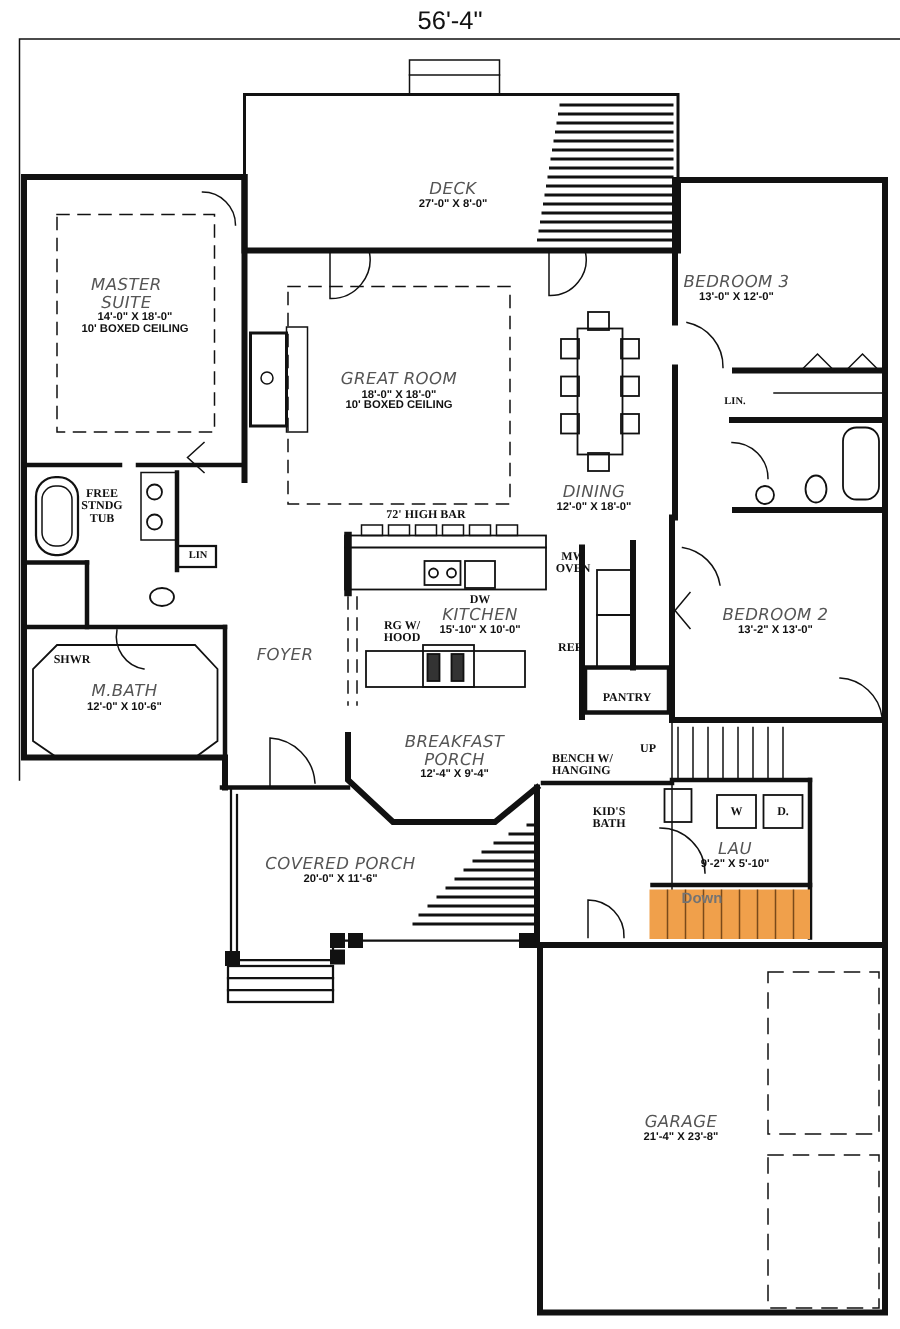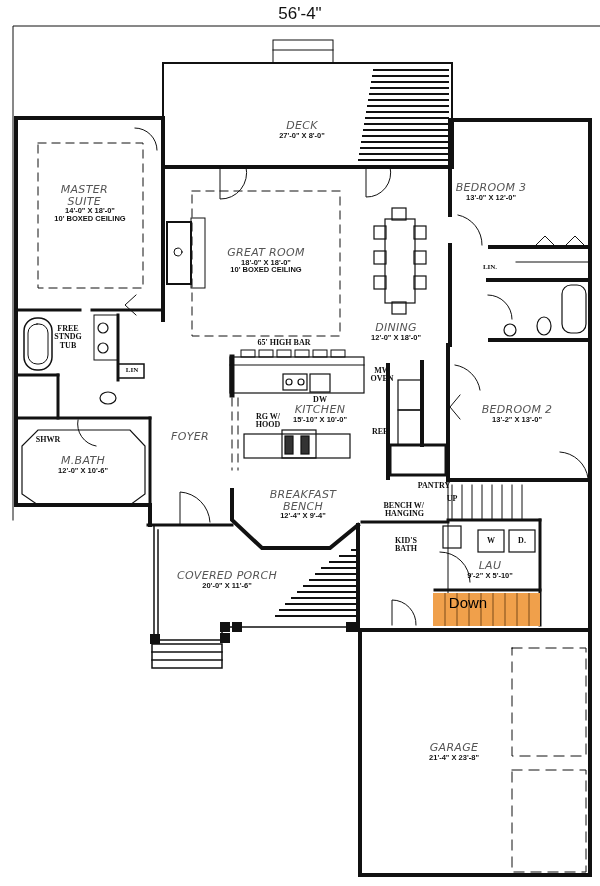--- a/index.html
+++ b/index.html
@@ -262,21 +262,21 @@
 <div class="lbl" style="left:190px;top:431px;">
   <div class="room-name">FOYER</div>
 </div>
 
 <div class="lbl" style="left:83px;top:455px;">
   <div class="room-name">M.BATH</div>
   <div class="dim">12'-0" X 10'-6"</div>
 </div>
 
 <div class="lbl" style="left:303px;top:489px;">
-  <div class="room-name" style="white-space:normal;width:80px;">BREAKFAST BENCH</div>
+  <div class="room-name" style="white-space:normal;width:80px;">BREAKFAST PORCH</div>
   <div class="dim">12'-4" X 9'-4"</div>
 </div>
 
 <div class="lbl" style="left:490px;top:560px;">
   <div class="room-name">LAU</div>
   <div class="dim">9'-2" X 5'-10"</div>
 </div>
 
 <div class="lbl" style="left:227px;top:570px;">
   <div class="room-name">COVERED PORCH</div>
@@ -285,24 +285,24 @@
 
 <div class="lbl" style="left:454px;top:742px;">
   <div class="room-name">GARAGE</div>
   <div class="dim">21'-4" X 23'-8"</div>
 </div>
 
 <div class="lbl note" style="left:68px;top:325px;white-space:normal;width:30px;">FREE STNDG TUB</div>
 <div class="lbl note" style="left:48px;top:392px;margin-top:44px;">SHWR</div>
 <div class="lbl note" style="left:132px;top:367px;font-size:7px;">LIN</div>
 <div class="lbl note" style="left:490px;top:264px;font-size:7px;">LIN.</div>
-<div class="lbl note" style="left:284px;top:339px;">65' HIGH BAR</div>
+<div class="lbl note" style="left:284px;top:339px;">72' HIGH BAR</div>
 <div class="lbl note" style="left:382px;top:367px;white-space:normal;width:26px;">MW OVEN</div>
 <div class="lbl note" style="left:320px;top:396px;">DW</div>
 <div class="lbl note" style="left:268px;top:413px;white-space:normal;width:30px;">RG W/ HOOD</div>
 <div class="lbl note" style="left:380px;top:428px;">REF</div>
-<div class="lbl note" style="left:418px;top:482px;padding-left:32px;">PANTRY</div>
-<div class="lbl note" style="left:452px;top:495px;">UP</div>
-<div class="lbl note" style="left:396px;top:502px;white-space:normal;width:56px;text-align:right;">BENCH W/ HANGING</div>
+<div class="lbl note" style="left:418px;top:461px;">PANTRY</div>
+<div class="lbl note" style="left:432px;top:495px;">UP</div>
+<div class="lbl note" style="left:396px;top:502px;white-space:normal;width:56px;text-align:left;">BENCH W/ HANGING</div>
 <div class="lbl note" style="left:406px;top:537px;white-space:normal;width:34px;">KID'S BATH</div>
 <div class="lbl note" style="left:491px;top:537px;">W</div>
 <div class="lbl note" style="left:522px;top:537px;">D.</div>
-<div class="lbl" style="left:468px;top:595px;font-size:15px;color:#000000;font-family:'Liberation Sans',sans-serif;">Down</div>
+<div class="lbl" style="left:468px;top:595px;font-size:10px;color:#737373;font-family:'Liberation Sans',sans-serif;font-weight:bold;">Down</div>
 
 </body></html>

